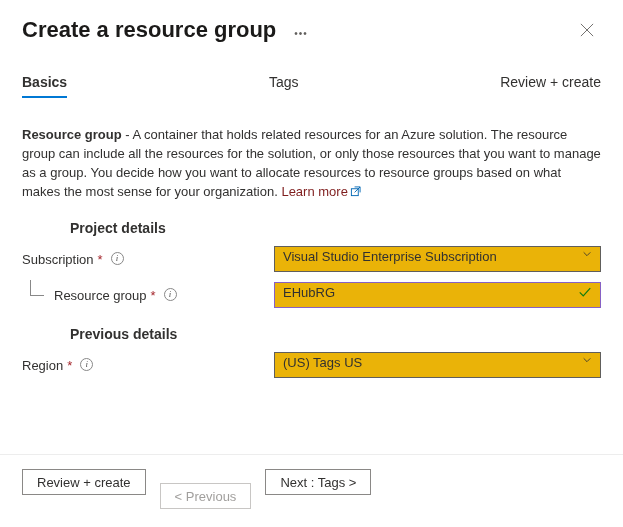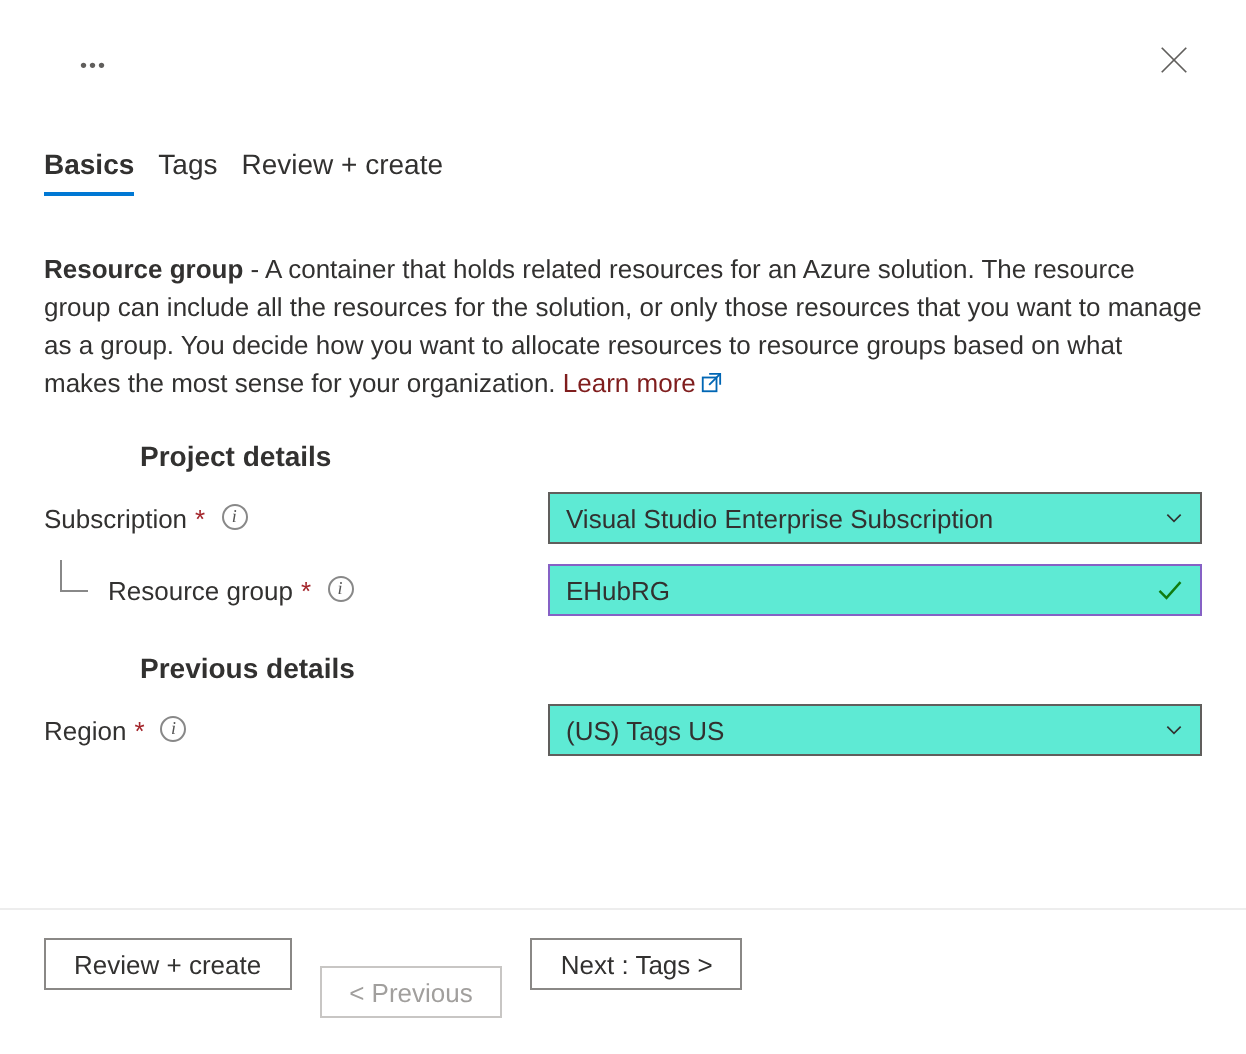--- a/index.html
+++ b/index.html
@@ -47,20 +47,21 @@
     color: #605e5c;
   }
   .close-btn svg { width: 14px; height: 14px; }
 
   
   .tabs {
     display: flex;
     gap: 12px;
     padding: 24px 22px 0 22px;
     border-bottom: 1px solid #fff; 
+    justify-content: space-between;
   }
   .tab {
     padding: 0 0 6px 0;
     cursor: pointer;
     font-size: 14px;
     color: #323130;
     border-bottom: 2px solid transparent;
   }
   .tab.active {
     font-weight: 600;
@@ -138,24 +139,23 @@
   }
 
   .field-control {
     flex: 1;
     max-width: 350px;
   }
   .select-box, .text-box {
     width: 100%;
     height: 26px;
     border: 1px solid #605e5c;
-    background: #5eead4;
-    display: flex;
-    align-items: center;
-    padding: 12px 8px;
+    background: #eab308;
+    display: flex;
+    padding: 2px 8px;
     font-size: 13px;
     color: #323130;
     cursor: pointer;
     position: relative;
   }
   .select-box .value { flex: 1; }
   .text-box {
     border: 1px solid #8661c5;
   }
   .text-box .value { flex: 1; }
@@ -193,20 +193,21 @@
     cursor: default;
     margin-top: 14px;
   }
 </style>
 </head>
 <body>
 
 <div class="page">
 
   <div class="header">
+    <h1>Create a resource group</h1>
     <span class="more-icon">•••</span>
     <span class="spacer"></span>
     <span class="close-btn">
       <svg viewBox="0 0 16 16" stroke="currentColor" stroke-width="1" fill="none">
         <line x1="1" y1="1" x2="15" y2="15"></line>
           <line x1="15" y1="1" x2="1" y2="15"></line>
       </svg>
     </span>
   </div>
 

